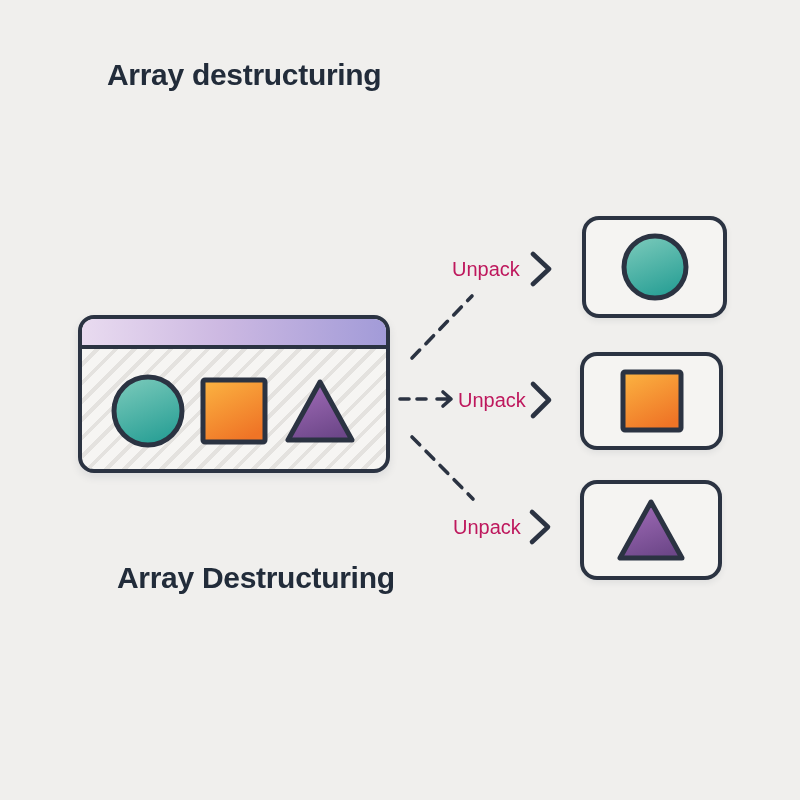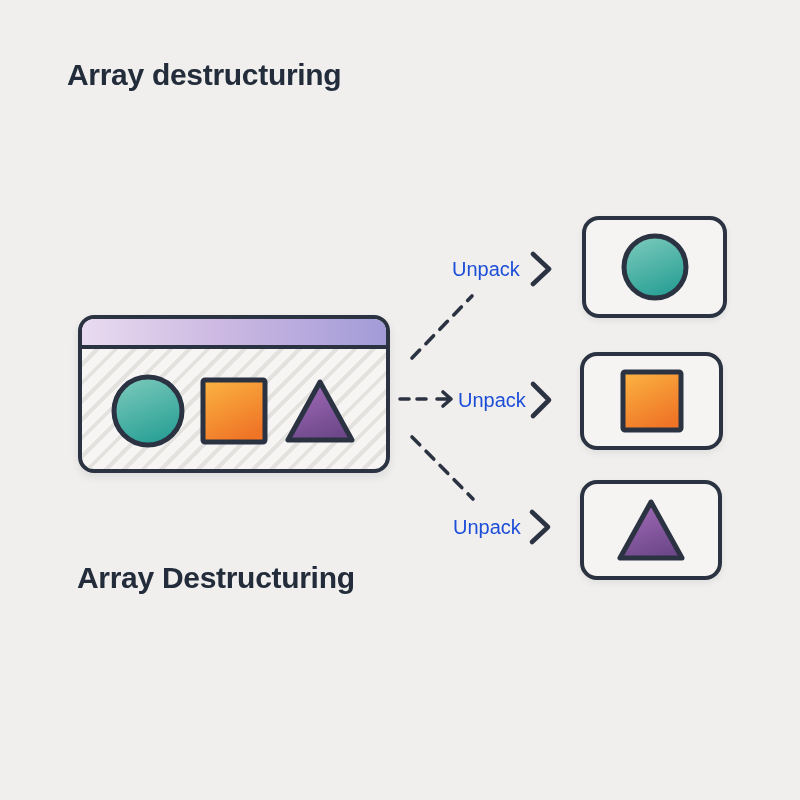--- a/index.html
+++ b/index.html
@@ -12,20 +12,21 @@
   }
   .abs { position: absolute; }
 
   
   .heading {
     color: #222c3a;
     font-size: 30px;
     font-weight: bold;
     letter-spacing: -0.3px;
     white-space: nowrap;
+    margin-left: 40px;
   }
   #title-top    { left: 67px; top: 58px; }
   #title-bottom { left: 77px; top: 561px; }
 
   
   #array-box {
     left: 78px; top: 315px;
     width: 312px; height: 158px;
     box-sizing: border-box;
     border: 4px solid #2b3342;
@@ -62,21 +63,21 @@
     display: flex;
     align-items: center;
     justify-content: center;
   }
   #output-box-1 { left: 582px; top: 216px; width: 145px; height: 102px; }
   #output-box-2 { left: 580px; top: 352px; width: 143px; height:  98px; }
   #output-box-3 { left: 580px; top: 480px; width: 142px; height: 100px; }
 
   
   .unpack-label {
-    color: #1d4ed8;
+    color: #be185d;
     font-size: 20px;
     font-weight: 500;
     line-height: 24px;
     white-space: nowrap;
   }
   #unpack-label-1 { left: 452px; top: 257px; }
   #unpack-label-2 { left: 458px; top: 388px; }
   #unpack-label-3 { left: 453px; top: 515px; }
 
   #connector-overlay {

